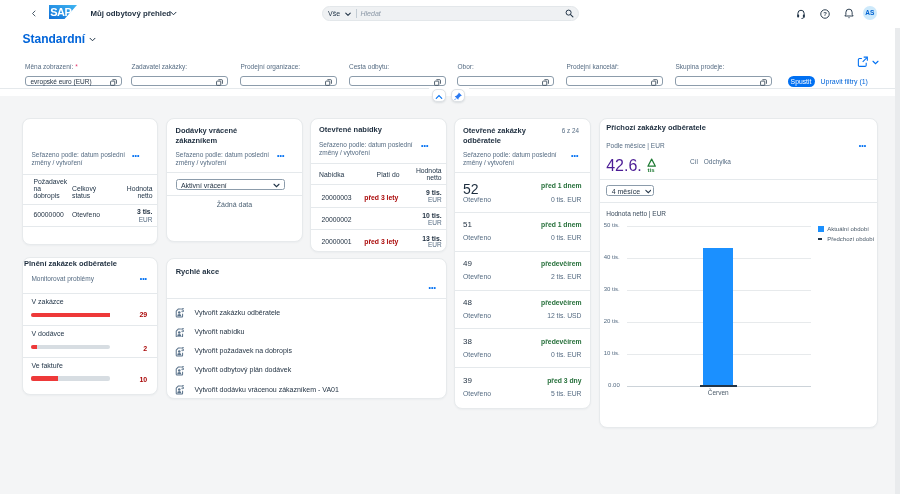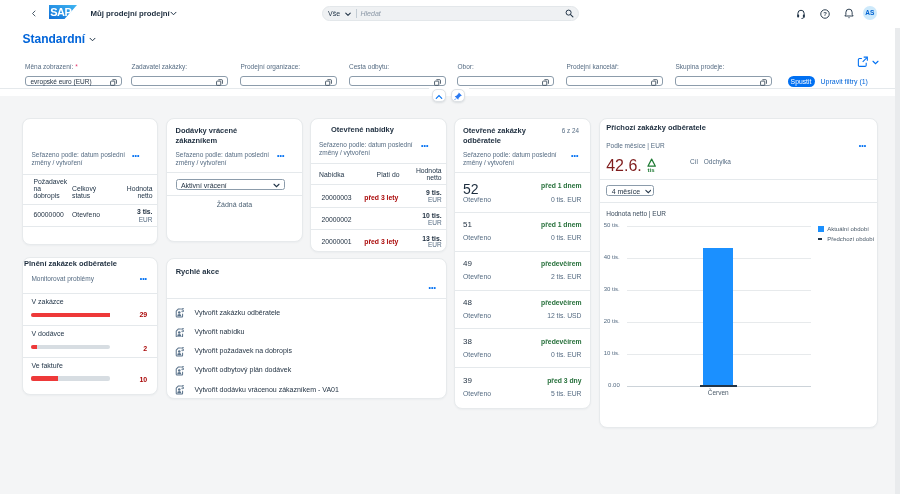--- a/index.html
+++ b/index.html
@@ -29,21 +29,21 @@
 <svg class="abs" style="left:48.5px;top:5px" width="28" height="14" viewBox="0 0 56 28">
 <defs>
       <linearGradient id="sapg" x1="0" y1="1" x2="1" y2="0">
         <stop offset="0" stop-color="#0f6fd7"></stop>
         <stop offset="1" stop-color="#3fb6f2"></stop>
       </linearGradient>
     </defs>
 <path d="M0 0 H56 L31 28 H0 Z" fill="url(#sapg)"></path>
 <text x="2.5" y="22.5" font-family="Liberation Sans" font-weight="bold" font-size="22" letter-spacing="-1" fill="#fff">SAP</text>
 </svg>
-<div class="abs" style="left:90.5px;top:8.5px;font-size:7.8px;font-weight:bold;color:#1d2d3e;white-space:nowrap">Můj prodejní prodejní</div>
+<div class="abs" style="left:90.5px;top:8.5px;font-size:7.8px;font-weight:bold;color:#1d2d3e;white-space:nowrap">Můj odbytový přehled</div>
 <svg class="abs" style="left:169.5px;top:11px" width="7" height="5" viewBox="0 0 8 6">
     <path d="M1 1.5 L4 4.5 L7 1.5" stroke="#223548" stroke-width="1.2" fill="none" stroke-linecap="round"></path>
   </svg>
 <div class="abs" style="left:321.5px;top:6px;width:257px;height:14.5px;background:#eff1f3;border:1px solid #e3e7ea;border-radius:8px"></div>
 <div class="abs" style="left:328px;top:9.5px;font-size:7px;color:#223548">Vše</div>
 <svg class="abs" style="left:345px;top:11.5px" width="6" height="4.5" viewBox="0 0 8 6">
     <path d="M1 1.5 L4 4.5 L7 1.5" stroke="#223548" stroke-width="1.4" fill="none" stroke-linecap="round"></path>
   </svg>
 <div class="abs" style="left:355.5px;top:8.5px;width:1px;height:9.5px;background:#c3ccd4"></div>
 <div class="abs" style="left:360.5px;top:9.5px;font-size:7px;font-style:italic;color:#8a97a6">Hledat</div>
@@ -170,21 +170,21 @@
    <span style="position:absolute;left:4px;top:1.8px;font-size:7px;color:#1d2d3e;white-space:nowrap">Aktivní vrácení</span>
    <svg style="position:absolute;right:4px;top:3px" width="7" height="5" viewBox="0 0 8 6">
         <path d="M1 1.5 L4 4.5 L7 1.5" stroke="#223548" stroke-width="1.3" fill="none" stroke-linecap="round"></path>
       </svg>
  </div>
  <div class="hline" style="left:0;top:76px;width:135px"></div>
  <div class="abs" style="left:0;top:81.5px;width:135px;text-align:center;font-size:7px;color:#4c6174">Žádná data</div>
 </div>
 
 <div class="card" style="left:310px;top:118px;width:137px;height:134px">
-<div class="abs t" style="left:20px;top:6px">Otevřené nabídky</div>
+<div class="abs t" style="left:8px;top:6px">Otevřené nabídky</div>
 <div class="abs sub" style="left:8px;top:22px">Seřazeno podle: datum poslední<br>změny / vytvoření</div>
 <div class="abs dots" style="left:110px;top:22.5px">•••</div>
 <div class="hline" style="left:0;top:43.7px;width:135px"></div>
 <div class="abs th" style="left:8px;top:52px">Nabídka</div>
 <div class="abs th" style="left:65.6px;top:52px">Platí do</div>
 <div class="abs th" style="right:4.4px;top:47.7px;text-align:right">Hodnota<br>netto</div>
 <div class="hline" style="left:0;top:65px;width:135px"></div>
 <div class="abs td" style="left:10.4px;top:74.5px">20000003</div>
 <div class="abs red" style="left:53.3px;top:74.5px;font-size:6.8px;white-space:nowrap">před 3 lety</div>
 <div class="abs td" style="right:4.4px;top:70.4px;font-weight:bold">9 tis.</div>
@@ -232,21 +232,21 @@
 <div class="hline" style="left:0;top:248.2px;width:135px"></div>
 <div class="abs" style="left:8px;top:256.8px;font-size:8px;color:#1d2d3e">39</div>
 <div class="abs grn" style="right:8.5px;top:257.7px;font-size:6.8px;white-space:nowrap">před 3 dny</div>
 <div class="abs" style="left:8px;top:270.9px;font-size:6.8px;color:#556b82">Otevřeno</div>
 <div class="abs" style="right:8.5px;top:270.9px;font-size:6.8px;color:#556b82;white-space:nowrap">5 tis. EUR</div>
 </div>
 <div class="card" style="left:599px;top:118px;width:279px;height:310px">
 <div class="abs t" style="left:6.2px;top:4px">Příchozí zakázky odběratele</div>
 <div class="abs sub" style="left:6.2px;top:23px;font-size:6.5px">Podle měsíce | EUR</div>
 <div class="abs dots" style="left:258.8px;top:23px">•••</div>
-<div class="abs" style="left:6.2px;top:38.2px;font-size:16px;color:#7f1d1d;white-space:nowrap">42.6.</div>
+<div class="abs" style="left:6.2px;top:38.2px;font-size:16px;color:#4c1d95;white-space:nowrap">42.6.</div>
 <svg class="abs" style="left:46.5px;top:38.8px" width="9.3" height="9.3" viewBox="0 0 10 10">
       <path d="M5 1.2 L9 8.8 H1 Z" stroke="#1e7a33" stroke-width="1.3" fill="none" stroke-linejoin="round"></path>
     </svg>
 <div class="abs" style="left:47.5px;top:47.5px;font-size:6px;font-weight:bold;color:#1e7a33">tis</div>
 <div class="abs" style="left:89.9px;top:39.3px;font-size:6.5px;color:#556b82">Cíl</div>
 <div class="abs" style="left:103.8px;top:39.3px;font-size:6.5px;color:#556b82">Odchylka</div>
 <div class="hline" style="left:0;top:59.5px;width:277px"></div>
 <div class="sel" style="left:6.2px;top:65.7px;width:48px;height:11.2px">
       <span style="position:absolute;left:4.5px;top:2px;font-size:7px;color:#1d2d3e;white-space:nowrap">4 měsíce</span>
       <svg style="position:absolute;left:37.5px;top:3.2px" width="6.5" height="5" viewBox="0 0 8 6">

